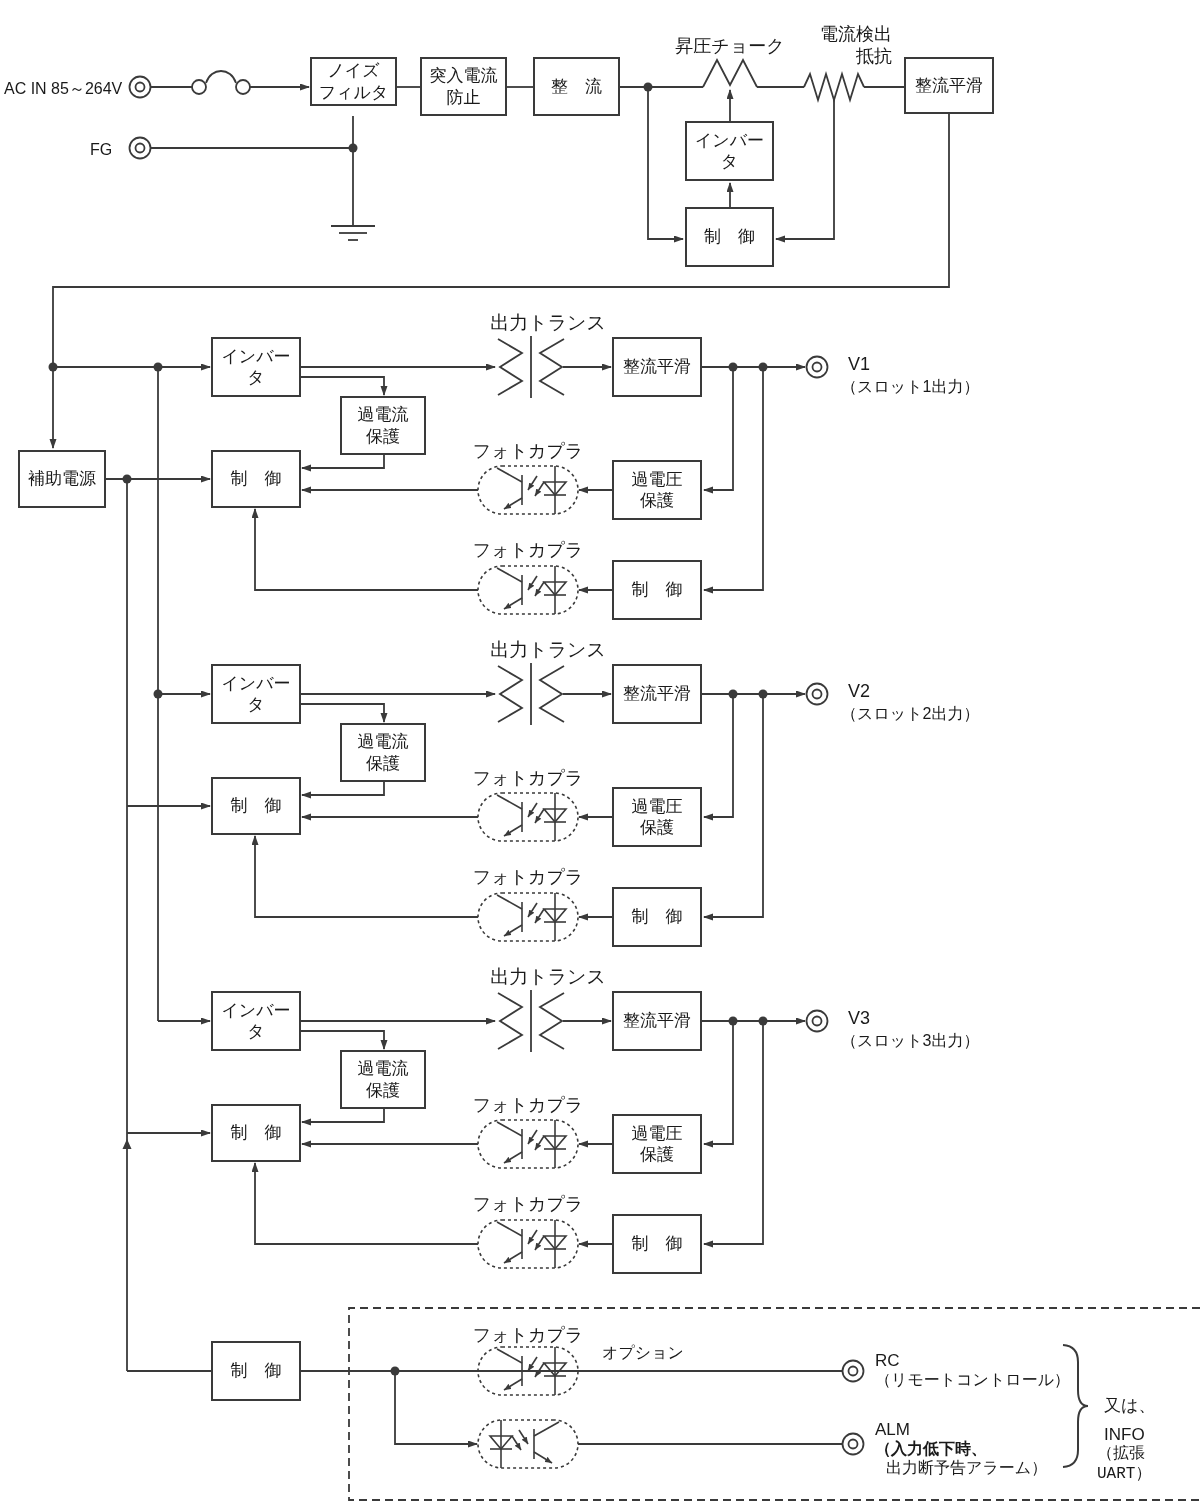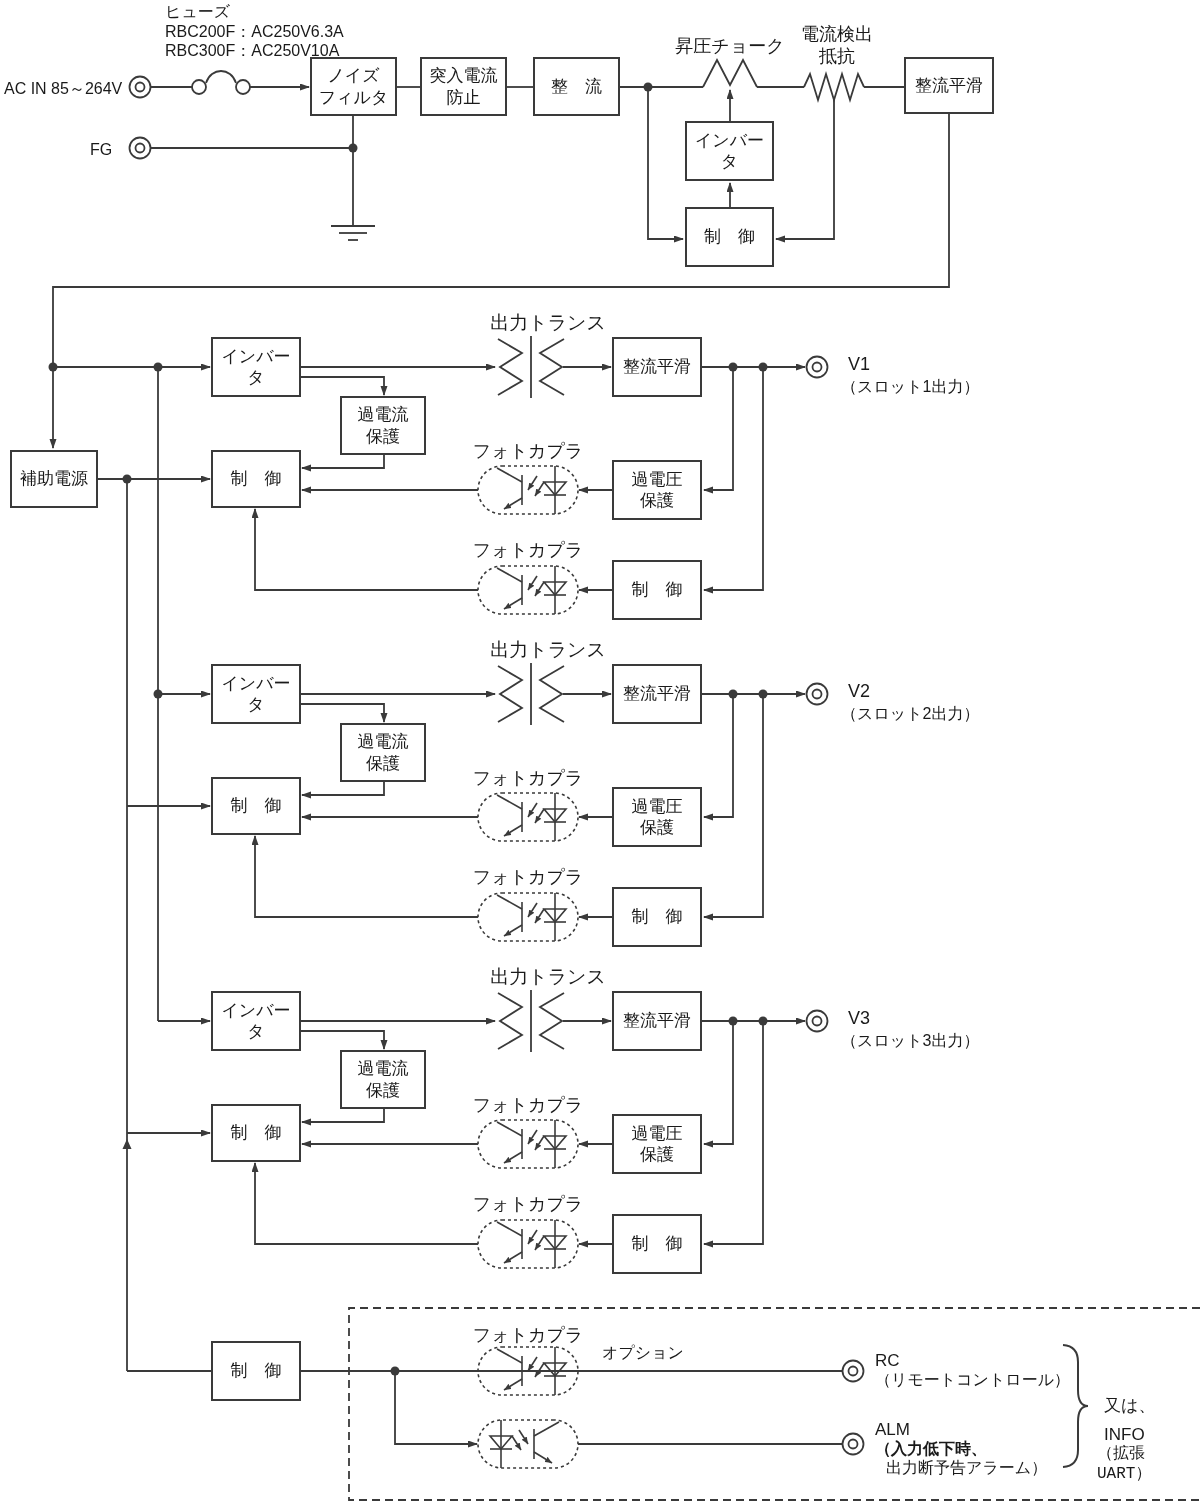--- a/index.html
+++ b/index.html
@@ -147,38 +147,35 @@
     <use href="#pcoupler-m" transform="translate(528,1444)"></use>
     <line x1="578" y1="1444" x2="843" y2="1444"></line>
     <g>
       <circle cx="853" cy="1444" r="10.5"></circle>
           <circle cx="853" cy="1444" r="4.5"></circle>
     </g>
     <path d="M1063 1345 Q1078 1346 1078 1362 L1078 1390 Q1078 1406 1088 1406 Q1078 1406 1078 1422 L1078 1450 Q1078 1466 1063 1467" stroke-width="2"></path>
   </g>
 </svg>
 
-<div class="lbl fs16" style="left:165px;top:2px;">ヒューズ
-RBC200F：AC250V6.3A
-RBC300F：AC250V10A</div>
 <div class="lbl fs16" style="left:4px;top:79px;">AC IN 85～264V</div>
 <div class="lbl fs16" style="left:90px;top:140px;">FG</div>
 <div class="lbl fs18 ctr" style="left:660px;top:36px;width:140px;">昇圧チョーク</div>
-<div class="lbl fs18 ctr" style="left:782px;top:24px;width:110px;">電流検出
+<div class="lbl fs18 ctr" style="left:782px;top:24px;width:110px;text-align:right;">電流検出
 抵抗</div>
 
-<div class="box" style="left:310px;top:57px;width:87px;height:59px;">ノイズ
+<div class="box" style="left:310px;top:57px;width:87px;height:49px;">ノイズ
 フィルタ</div>
 <div class="box" style="left:420px;top:57px;width:87px;height:59px;">突入電流
 防止</div>
 <div class="box" style="left:533px;top:57px;width:87px;height:59px;">整　流</div>
 <div class="box" style="left:685px;top:121px;width:89px;height:60px;">インバータ</div>
 <div class="box" style="left:685px;top:207px;width:89px;height:60px;">制　御</div>
 <div class="box" style="left:904px;top:57px;width:90px;height:57px;">整流平滑</div>
-<div class="box" style="left:10px;top:450px;width:88px;height:58px;">補助電源</div>
+<div class="box" style="left:18px;top:450px;width:88px;height:58px;">補助電源</div>
 
 <div class="box" style="left:211px;top:337px;width:90px;height:60px;">インバータ</div>
 <div class="box" style="left:340px;top:396px;width:86px;height:59px;">過電流
 保護</div>
 <div class="box" style="left:211px;top:450px;width:90px;height:58px;">制　御</div>
 <div class="box" style="left:612px;top:337px;width:90px;height:60px;">整流平滑</div>
 <div class="box" style="left:612px;top:460px;width:90px;height:60px;">過電圧
 保護</div>
 <div class="box" style="left:612px;top:560px;width:90px;height:60px;">制　御</div>
 <div class="lbl fs19 ctr" style="left:456px;top:311px;width:150px;">出力トランス</div>

